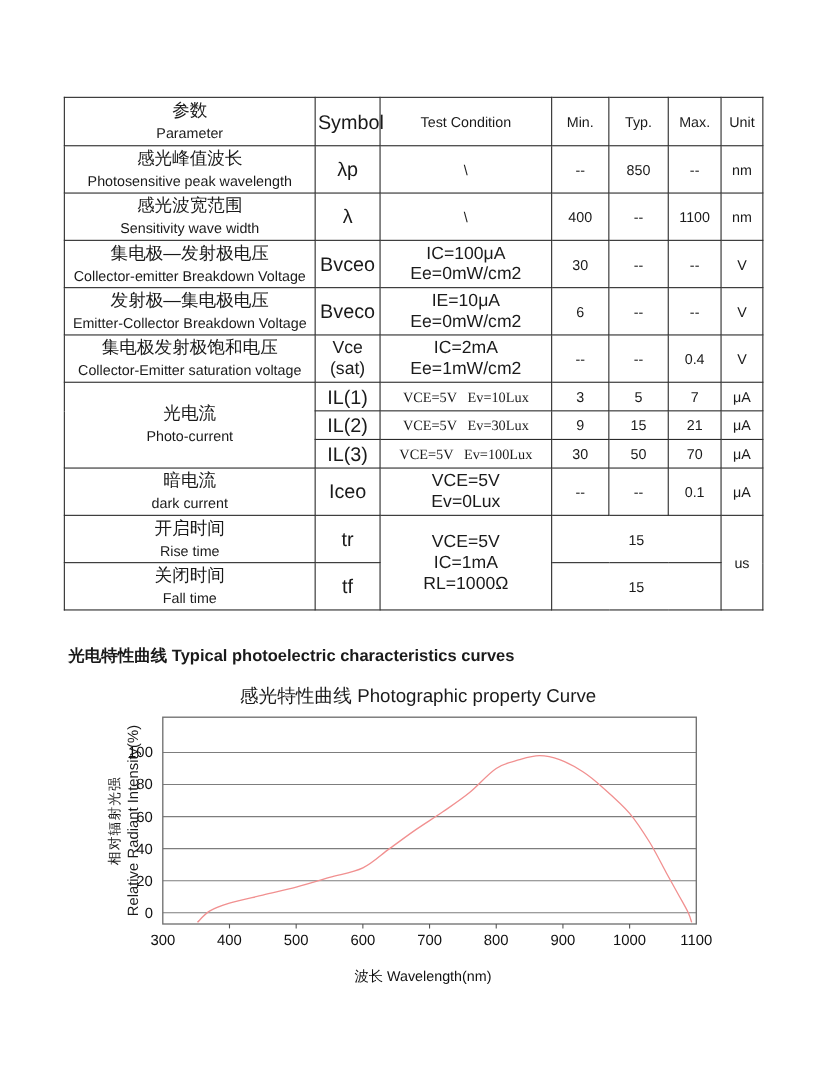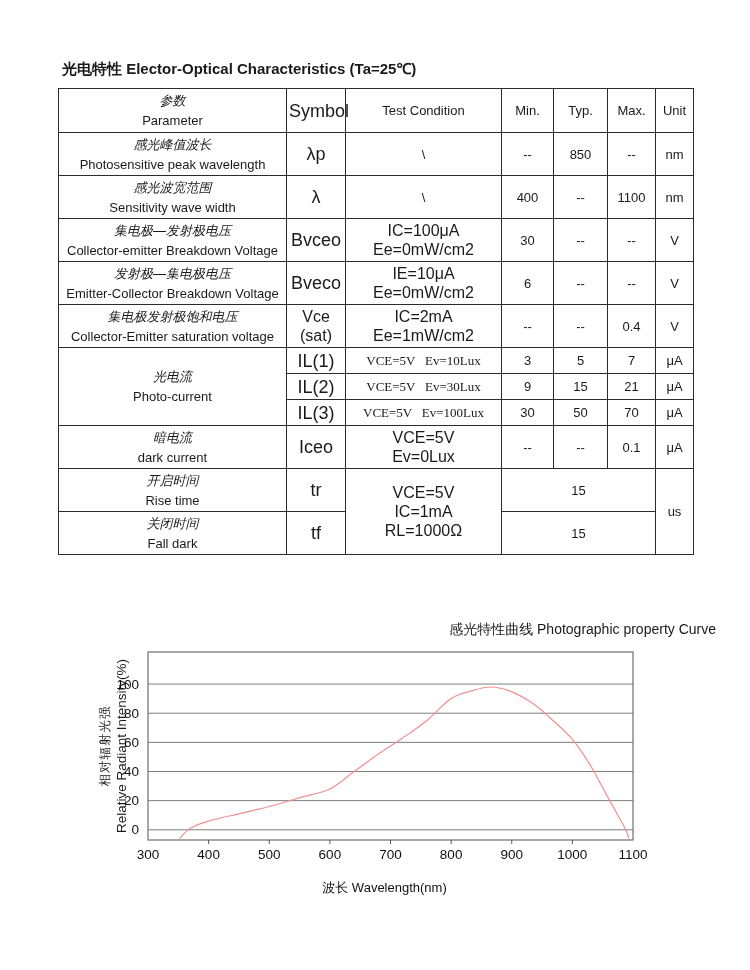--- a/index.html
+++ b/index.html
@@ -7,46 +7,45 @@
         font-family:"Liberation Sans",sans-serif;color:#1a1a1a;overflow:hidden;}
   .sec-title{position:absolute;left:62px;font-size:15px;font-weight:bold;white-space:nowrap;}
   #sec1{top:58px;}
   #sec2{top:587px;}
 
   
   #spec-table{position:absolute;left:58px;top:88px;width:635px;
               border-collapse:collapse;table-layout:fixed;}
   #spec-table td,#spec-table th{border:1px solid #2b2b2b;text-align:center;
               vertical-align:middle;padding:0 2px;font-weight:normal;}
-  .zh{display:block;font-size:13px;line-height:20px;font-style:italic;}
+  .zh{display:block;font-size:16px;line-height:20px;}
   .en{display:block;font-size:13px;line-height:19px;}
   .sym{font-size:18px;line-height:18px;}
   .val{font-size:13px;}
   .cond{font-size:16px;line-height:19px;display:block;}
   .cond-pre{white-space:pre;font-family:Liberation Serif, serif;}
   .row-std{height:43px;margin-left:21px;}
   .row-hdr{height:44px;}
   .row-il{height:26px;}
 
   
-  #chart-title{position:absolute;left:76px;top:621px;width:640px;text-align:right;
-               font-size:14px;}
+  #chart-title{position:absolute;left:60px;top:621px;width:640px;text-align:center;
+               font-size:17px;}
   #chart-svg{position:absolute;left:0;top:640px;}
   #y-axis-label{position:absolute;left:113px;top:746px;
                 transform:translate(-50%,-50%) rotate(-90deg);
                 text-align:center;white-space:nowrap;}
   #y-axis-label .yl-zh{display:block;font-size:12.5px;line-height:16px;letter-spacing:1px;}
   #y-axis-label .yl-en{display:block;font-size:13.5px;line-height:17px;}
 </style>
 </head>
 <body>
 
 <div id="page">
 
-  <div id="sec1" class="sec-title">光电特性 Elector-Optical Characteristics (Ta=25℃)</div>
 
   <table id="spec-table">
     <colgroup>
       <col style="width:228px">
         <col style="width:59px">
         <col style="width:156px">
       <col style="width:52px">
         <col style="width:54px">
         <col style="width:48px">
         <col style="width:38px">
@@ -197,28 +196,29 @@
         <span class="cond">VCE=5V</span>
         <span class="cond">IC=1mA</span>
         <span class="cond">RL=1000Ω</span>
       </td>
       <td class="val" colspan="3">15</td>
       <td class="val" rowspan="2">us</td>
     </tr>
     <tr class="row-std">
       <td>
         <span class="zh">关闭时间</span>
-        <span class="en">Fall dark</span>
+        <span class="en">Fall time</span>
       </td>
       <td class="sym">tf</td>
       <td class="val" colspan="3">15</td>
     </tr>
   </tbody>
     </table>
 
+  <div id="sec2" class="sec-title">光电特性曲线 Typical photoelectric characteristics curves</div>
 
   <div id="chart-title">感光特性曲线  Photographic property Curve</div>
 
   <div id="y-axis-label">
     <span class="yl-zh">相对辐射光强</span>
     <span class="yl-en">Relative  Radiant Intensity(%)</span>
   </div>
 
   <svg id="chart-svg" width="750" height="280">
       <line x1="148" y1="189.7984496124031" x2="633" y2="189.7984496124031" stroke="#7d7d7d" stroke-width="1"></line>

